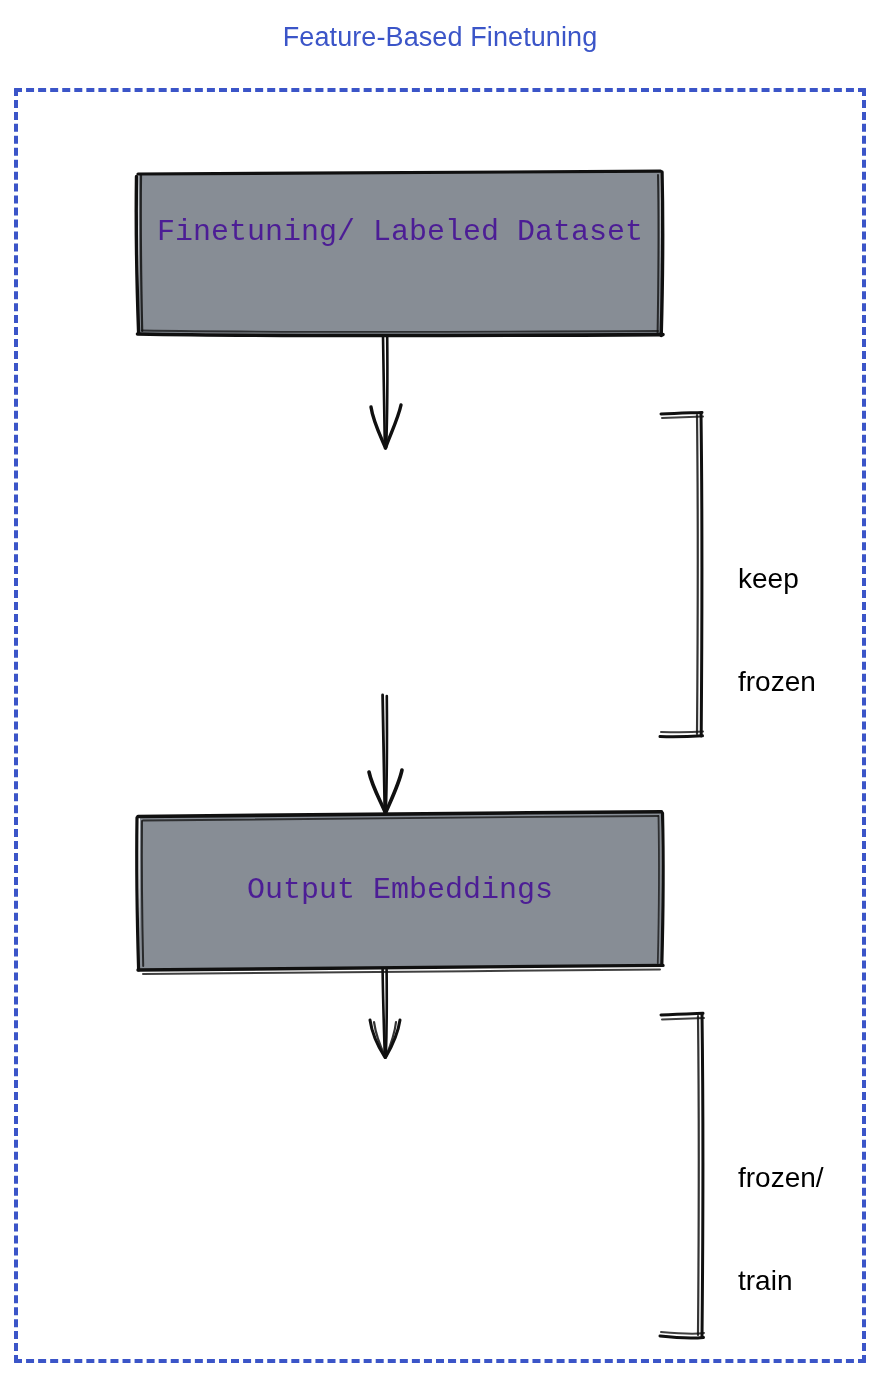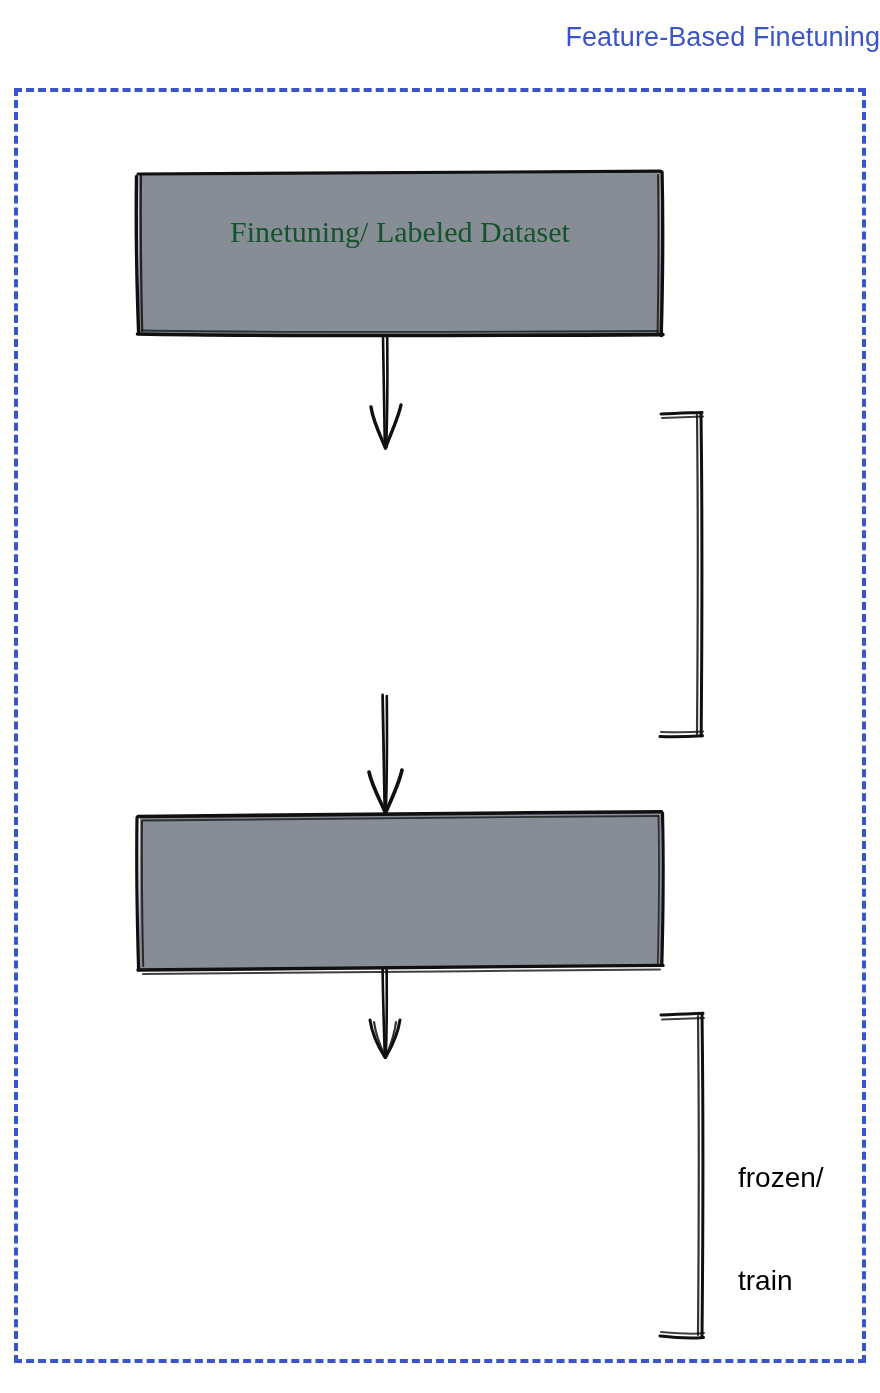--- a/index.html
+++ b/index.html
@@ -19,21 +19,21 @@
     position: absolute;
     left: 0; top: 0;
     width: 880px;
     height: 1393px;
   }
   .diagram-title {
     position: absolute;
     left: 0;
     top: 22px;
     width: 880px;
-    text-align: right;
+    text-align: center;
     font-size: 27px;
     color: #3b55c8;
     letter-spacing: 0.1px;
     font-family: "Liberation Sans", sans-serif;
   }
   .dashed-frame {
     position: absolute;
     left: 14px;
     top: 88px;
     width: 852px;
@@ -45,23 +45,23 @@
   }
   .node {
     position: absolute;
     box-sizing: border-box;
   }
   .node .node-label {
     position: absolute;
     left: 0;
     width: 100%;
     text-align: center;
-    color: #14532d;
+    color: #4c1d95;
     font-size: 30px;
-    font-family: Liberation Serif, serif;
+    font-family: Liberation Mono, monospace;
     white-space: nowrap;
   }
   .node-dataset  { left: 130px; top: 165px;  width: 540px; height: 178px; }
   .node-pretrain { left: 130px; top: 444px;  width: 540px; height: 256px; }
   .node-embed    { left: 130px; top: 805px;  width: 540px; height: 172px; }
   .node-classify { left: 130px; top: 1046px; width: 542px; height: 256px; }
 
   .node-dataset  .node-label { top: 50px; }
   .node-pretrain .node-label { top: 104px; }
   .node-embed    .node-label { top: 68px; }
@@ -119,40 +119,45 @@
 
 
   <svg class="bracket" style="left:650px; top:405px;" width="80" height="340" viewBox="0 0 80 340">
     <path d="M11,9 C28,8.2 42,7.8 52,7.4" stroke="#101010" stroke-width="3" fill="none" stroke-linecap="round"></path>
     <path d="M12,13 C30,12.4 44,12 53,11.6" stroke="#101010" stroke-width="2" fill="none" stroke-linecap="round" opacity="0.8"></path>
     <path d="M51,8 C52.4,110 52,230 51.2,331" stroke="#101010" stroke-width="3" fill="none" stroke-linecap="round"></path>
     <path d="M47,10 C48.2,112 47.8,230 47,329" stroke="#101010" stroke-width="2.2" fill="none" stroke-linecap="round" opacity="0.85"></path>
     <path d="M10,331.5 C28,332 42,331.4 52.5,330.8" stroke="#101010" stroke-width="3" fill="none" stroke-linecap="round"></path>
     <path d="M11,327 C30,327.6 44,327.2 53,326.6" stroke="#101010" stroke-width="2" fill="none" stroke-linecap="round" opacity="0.8"></path>
   </svg>
+  <div class="bracket-label bracket-frozen-label">
+    <div>keep</div>
+    <div>frozen</div>
+  </div>
 
   <svg class="edge" style="left:355px; top:694px;" width="70" height="122" viewBox="0 0 70 122">
     <path d="M27.6,1 C28.2,42 29,82 29.8,118" stroke="#101010" stroke-width="2.8" fill="none" stroke-linecap="round"></path>
     <path d="M31.8,2 C32.2,44 32,84 30.8,119" stroke="#101010" stroke-width="2.6" fill="none" stroke-linecap="round"></path>
     <path d="M14,78 C17,92 25,106 30.5,119" stroke="#101010" stroke-width="3.6" fill="none" stroke-linecap="round"></path>
     <path d="M47,76 C44,90 36,106 30.5,119" stroke="#101010" stroke-width="3.6" fill="none" stroke-linecap="round"></path>
   </svg>
 
   <div class="node node-embed">
     <svg class="edge" style="left:0;top:0;" width="540" height="172" viewBox="0 0 540 172">
       <path d="M10,12 L531,7 L532,160 L9,165 Z" fill="#878d95"></path>
       <path d="M8,11.5 C150,9.6 350,8.2 531.5,6.8" stroke="#101010" stroke-width="3.6" fill="none" stroke-linecap="round"></path>
       <path d="M13,15.5 C160,13.6 350,12.4 528,11" stroke="#101010" stroke-width="1.8" fill="none" stroke-linecap="round" opacity="0.75"></path>
       <path d="M7,12.5 C6.4,56 7.2,118 8.6,165" stroke="#101010" stroke-width="3.2" fill="none" stroke-linecap="round"></path>
       <path d="M12,16 C11.6,58 12.2,118 13.2,161" stroke="#101010" stroke-width="2" fill="none" stroke-linecap="round" opacity="0.8"></path>
       <path d="M532.5,8 C533.6,56 533,116 531.8,160.5" stroke="#101010" stroke-width="3.2" fill="none" stroke-linecap="round"></path>
       <path d="M528.5,11 C529.4,58 528.8,116 527.8,158" stroke="#101010" stroke-width="1.8" fill="none" stroke-linecap="round" opacity="0.75"></path>
       <path d="M8,165 C150,164.2 350,161.6 533,160.4" stroke="#101010" stroke-width="3.4" fill="none" stroke-linecap="round"></path>
       <path d="M13,169 C160,168.2 360,165.8 530,164.4" stroke="#101010" stroke-width="2" fill="none" stroke-linecap="round" opacity="0.8"></path>
     </svg>
+    <div class="node-label">Output Embeddings</div>
   </div>
 
   <svg class="edge" style="left:355px; top:968px;" width="70" height="92" viewBox="0 0 70 92">
     <path d="M27.6,1 C28,34 29,62 29.8,88" stroke="#101010" stroke-width="2.6" fill="none" stroke-linecap="round"></path>
     <path d="M31.6,1.5 C32,34 31.8,62 30.8,89" stroke="#101010" stroke-width="2.6" fill="none" stroke-linecap="round"></path>
     <path d="M15,52 C17,66 24,80 30,89.5" stroke="#101010" stroke-width="3" fill="none" stroke-linecap="round"></path>
     <path d="M19,54 C21,68 26.5,81 30.5,89.5" stroke="#101010" stroke-width="2.2" fill="none" stroke-linecap="round" opacity="0.85"></path>
     <path d="M45,52 C43,66 36,80 30.5,89.5" stroke="#101010" stroke-width="3" fill="none" stroke-linecap="round"></path>
     <path d="M41,54 C39.5,68 34,81 30.5,89.5" stroke="#101010" stroke-width="2.2" fill="none" stroke-linecap="round" opacity="0.85"></path>
   </svg>

